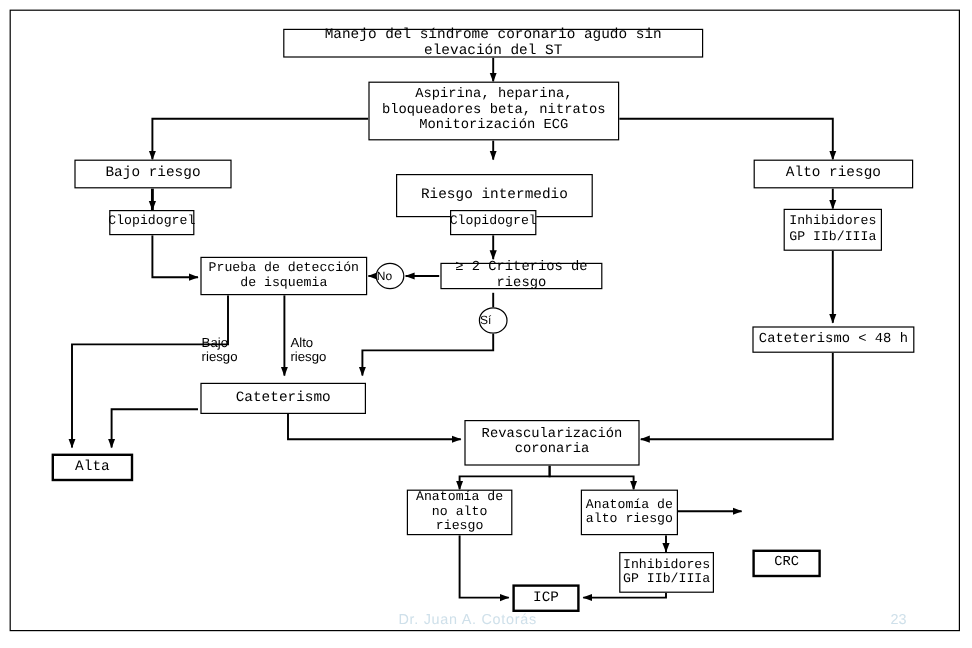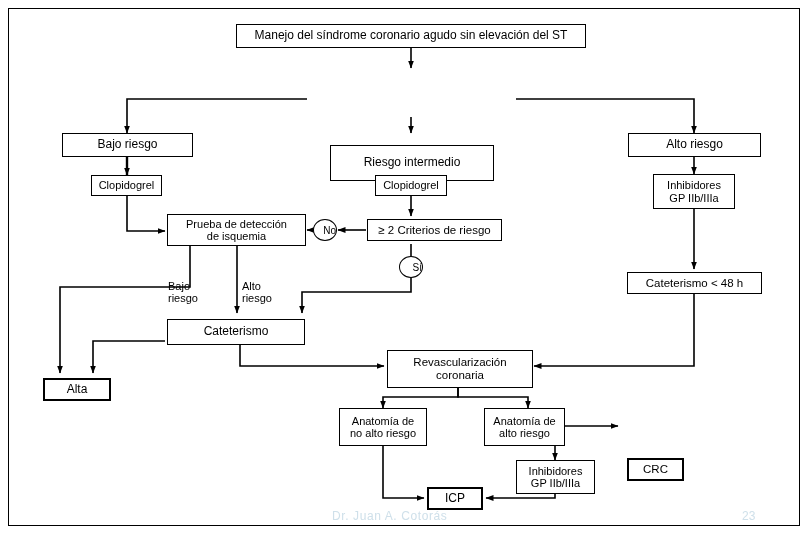--- a/index.html
+++ b/index.html
@@ -50,31 +50,31 @@
     display: flex;
     align-items: center;
     justify-content: center;
     text-align: center;
     color: #000;
     line-height: 1.12;
     white-space: pre-line;
     z-index: 3;
   }
   .node.thick { border-width: 2px; align-items: center; }
-  .node .lbl { display: block; padding: 0 3px; }
+  .node .lbl { display: block; padding: 0 3px; font-family: Liberation Mono, monospace; }
 
   .circ {
     position: absolute;
     box-sizing: border-box;
     border: 1px solid #000;
     border-radius: 50%;
     background: #ffffff;
     display: flex;
     align-items: center;
-    justify-content: flex-end;
+    justify-content: flex-start;
     color: #000;
     z-index: 4;
   }
   .freelabel {
     position: absolute;
     color: #000;
     line-height: 1.1;
     white-space: pre-line;
     z-index: 3;
     background: transparent;
@@ -150,20 +150,25 @@
       <path d="M383,446 L383,498 L424,498" marker-end="url(#ar)"></path>
 
       <path d="M555,494 L555,498 L486,498" marker-end="url(#ar)"></path>
     </g>
   </svg>
 
   <div class="node" style="left:236px; top:24px; width:350px; height:24px; font-size:12px;">
     <span class="lbl">Manejo del síndrome coronario agudo sin elevación del ST</span>
   </div>
 
+  <div class="node" style="left:307px; top:68px; width:209px; height:49px; font-size:11.5px;">
+    <span class="lbl">Aspirina, heparina,
+bloqueadores beta, nitratos
+Monitorización ECG</span>
+  </div>
 
   <div class="node" style="left:62px; top:133px; width:131px; height:24px; font-size:12px;">
     <span class="lbl">Bajo riesgo</span>
   </div>
 
   <div class="node" style="left:330px; top:133px; width:164px; height:36px; font-size:12px;margin-top:12px;">
     <span class="lbl">Riesgo intermedio</span>
   </div>
 
   <div class="node" style="left:628px; top:133px; width:133px; height:24px; font-size:12px;">

